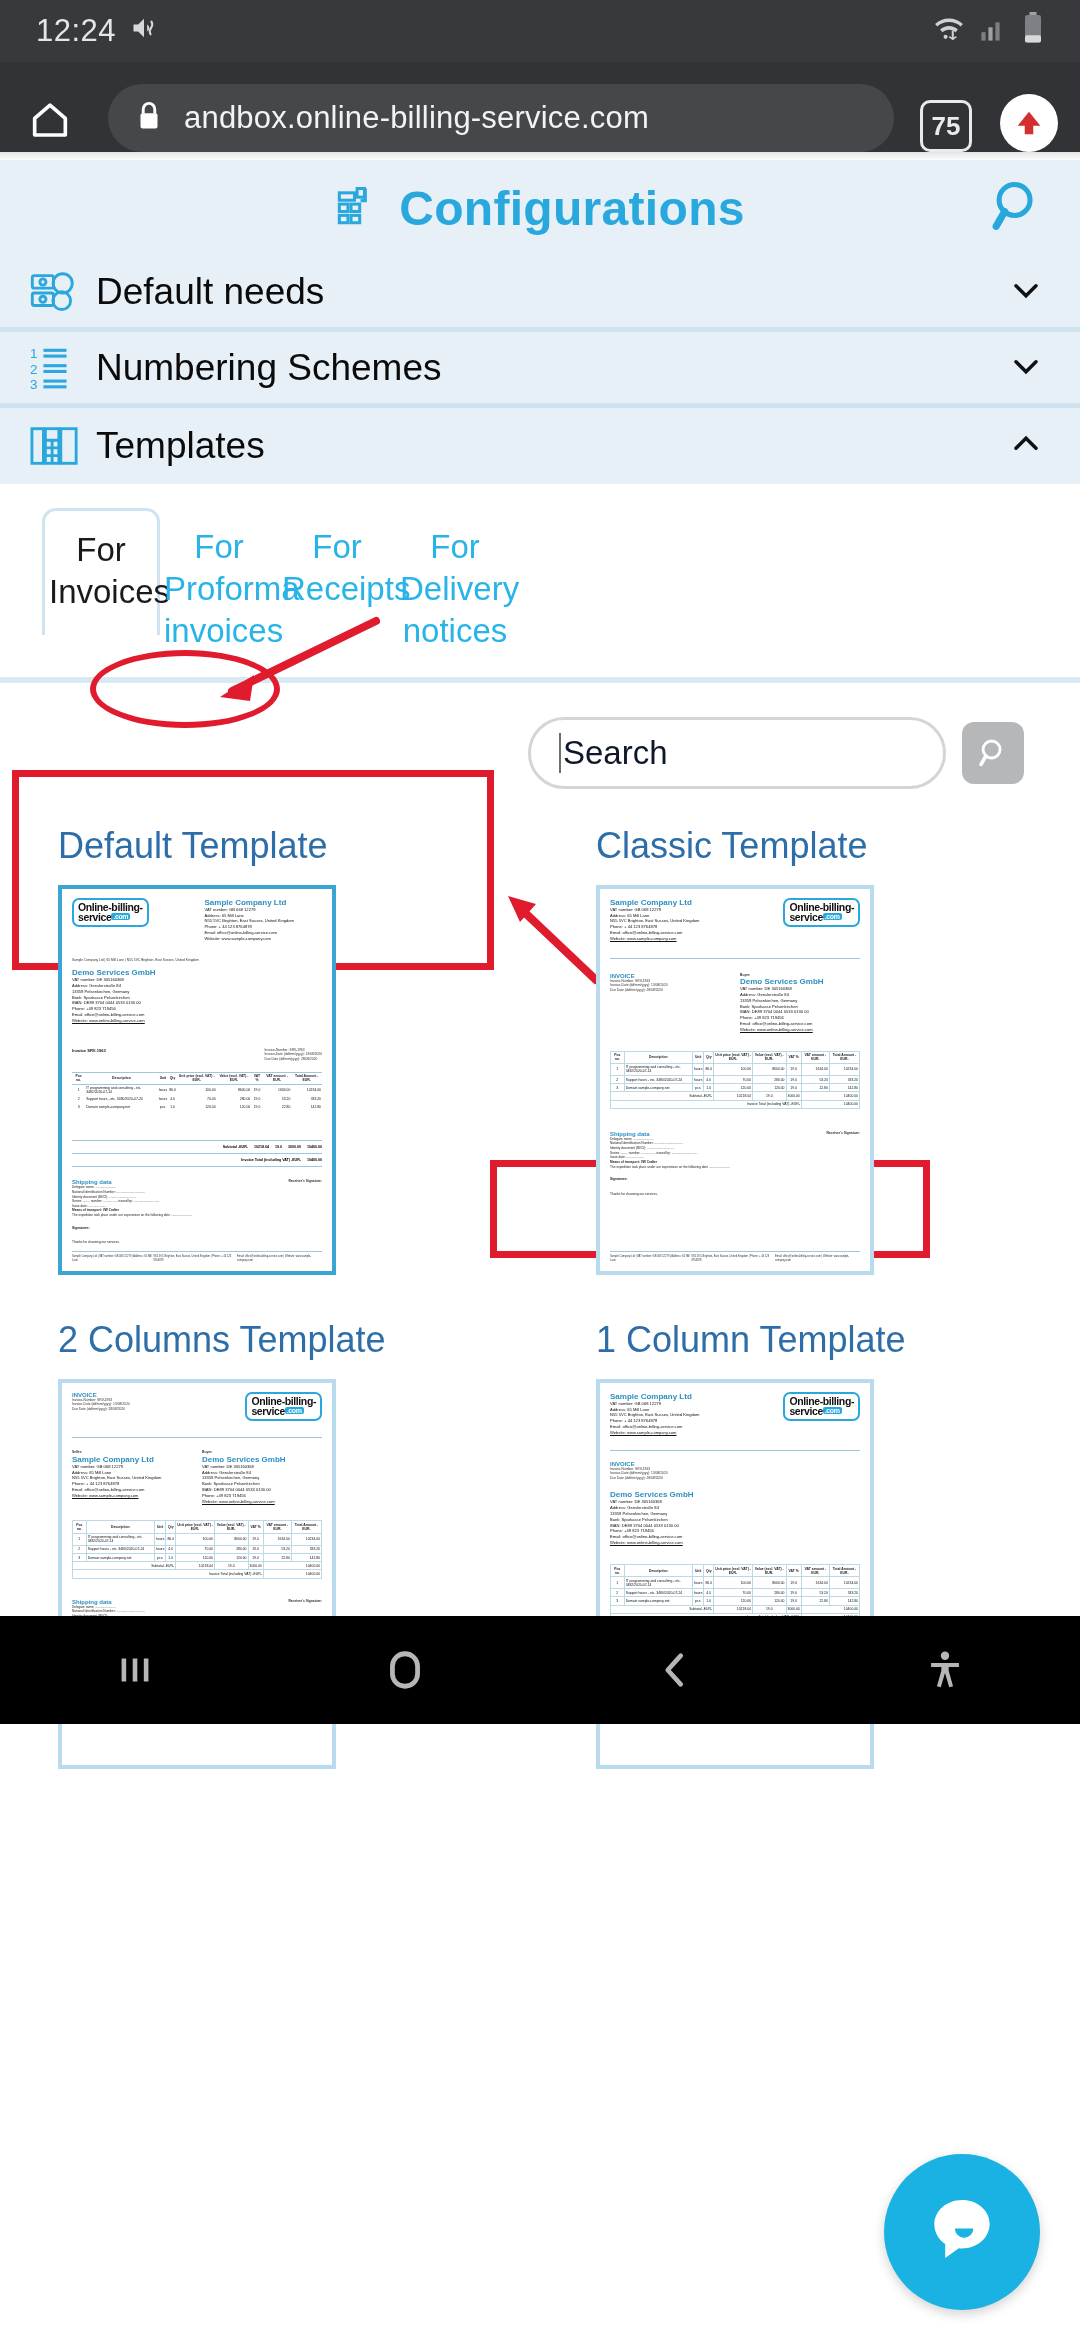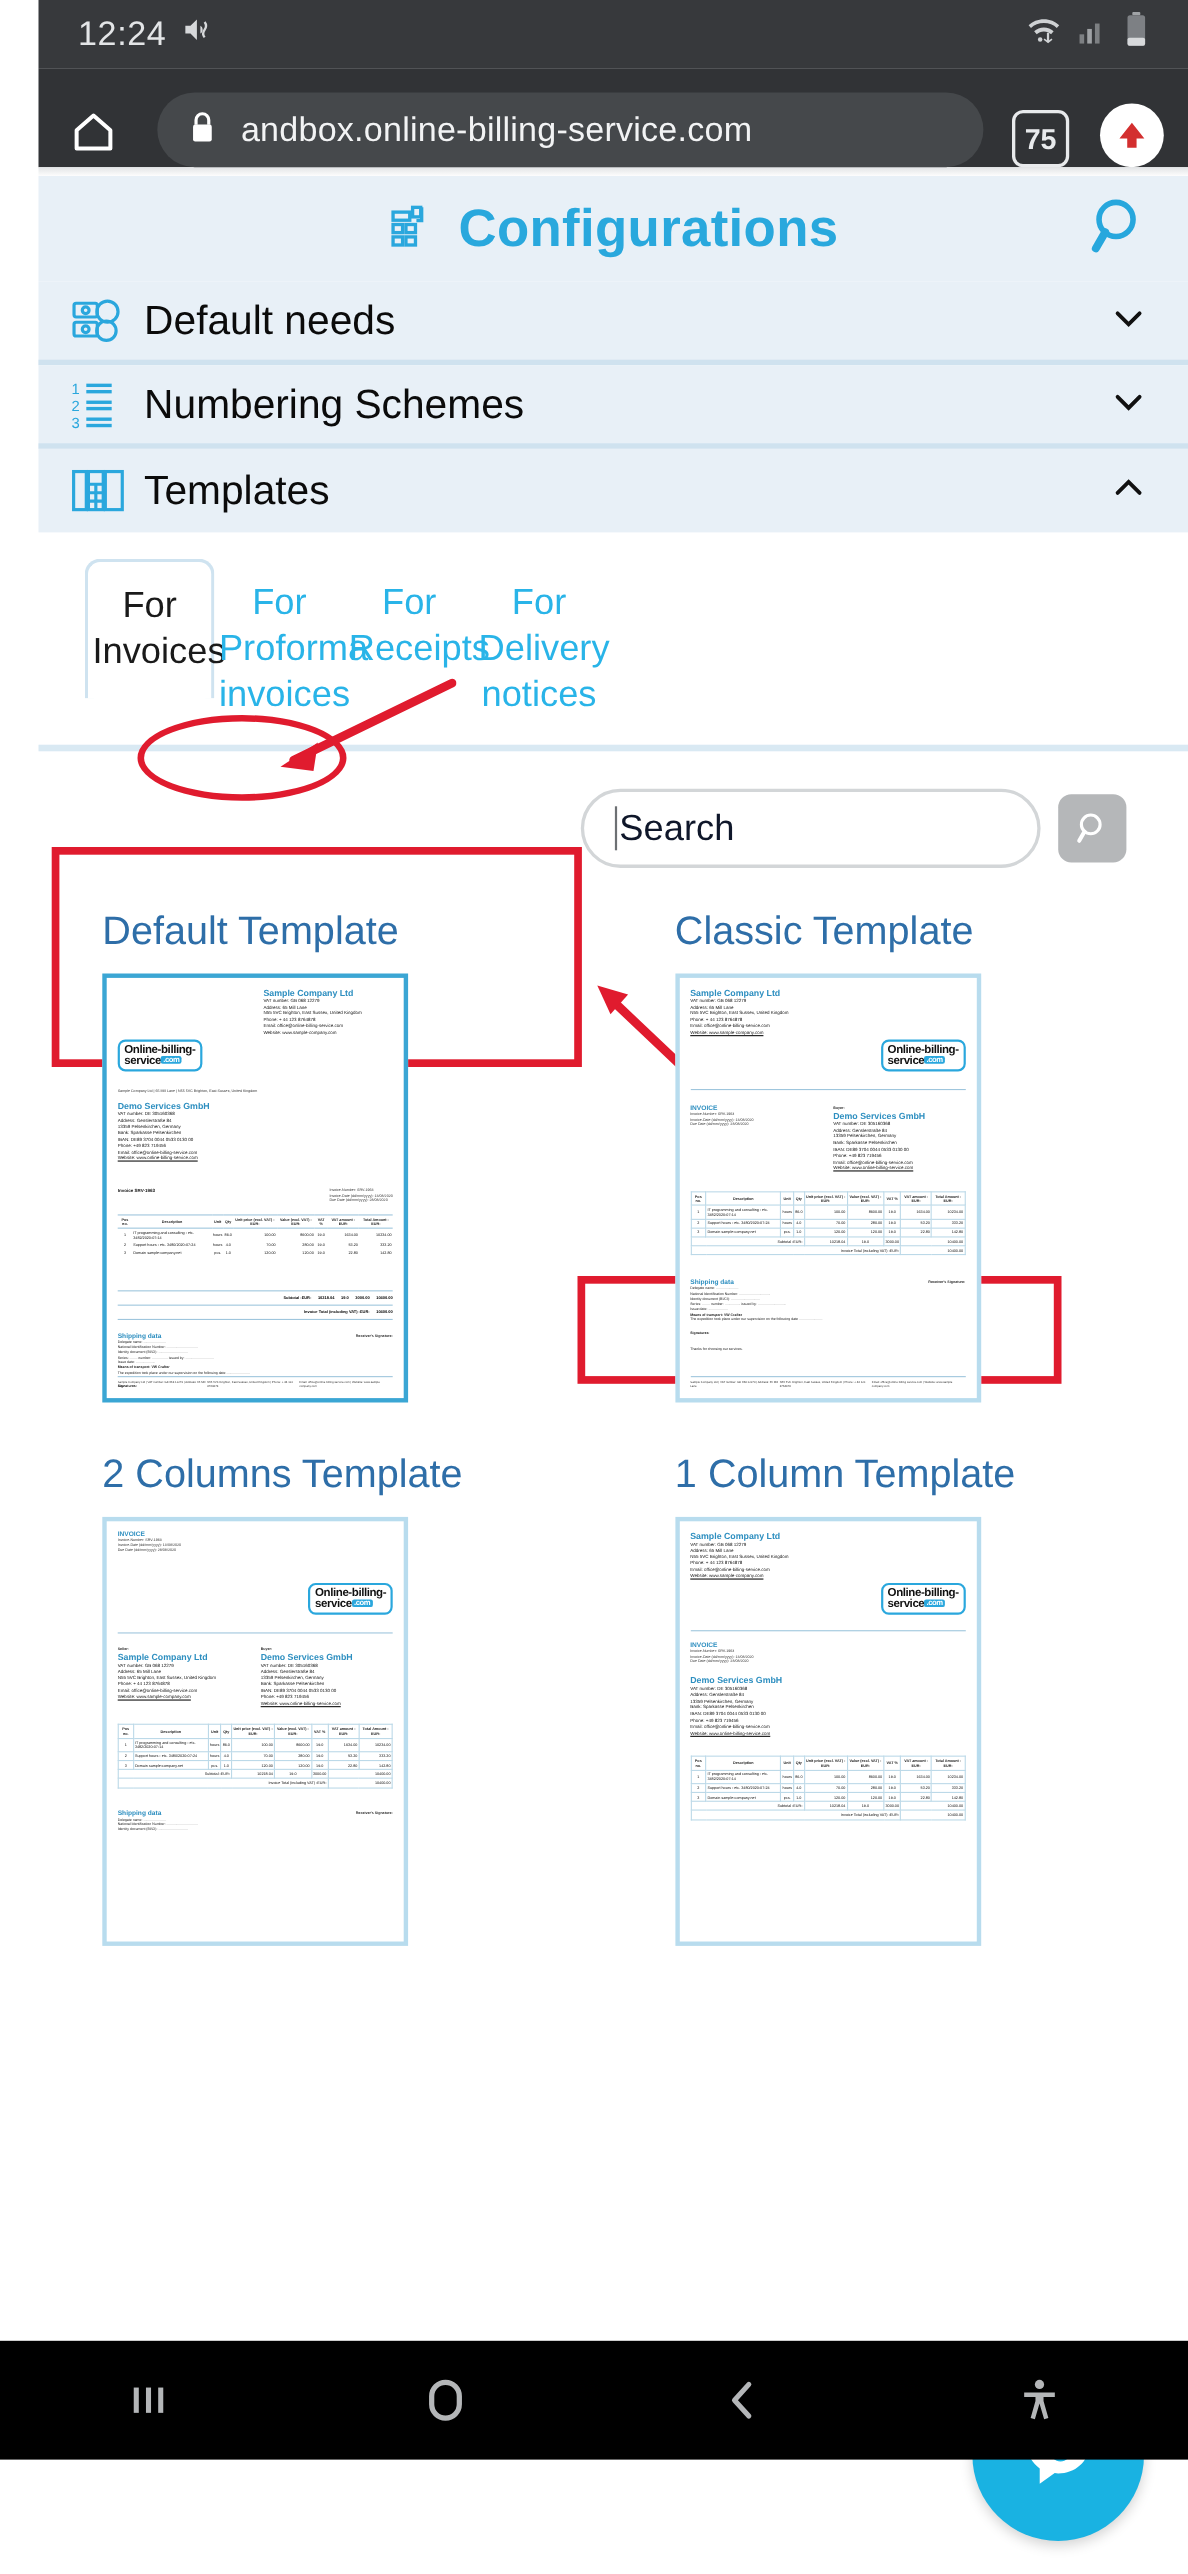--- a/index.html
+++ b/index.html
@@ -2,21 +2,21 @@
 <html><head>
 <meta charset="utf-8">
 <style>
   * { box-sizing: border-box; margin: 0; padding: 0; }
   html, body {
     width: 1080px; height: 2340px;
     font-family: "Liberation Sans", sans-serif;
     background: #ffffff;
     overflow: hidden;
   }
-  .phone { position: relative; width: 1080px; height: 2236px; background: #fff; padding-left: 35px; }
+  .phone { position: relative; width: 1080px; height: 1724px; background: #fff; }
 
   
   .statusbar {
     height: 62px; background: #37393c; color: #dcdee0;
     display: flex; align-items: center; padding: 0 36px;
     font-size: 30px;
   }
   .sb-left { display: flex; align-items: center; gap: 14px; }
   .sb-time { font-size: 31px; letter-spacing: .5px; color: #e3e5e7; }
   .sb-right { margin-left: auto; display: flex; align-items: center; gap: 14px; }
@@ -130,21 +130,21 @@
     width: 278px; height: 390px; background: #fff; overflow: hidden;
     position: relative; font-family: "Liberation Sans", sans-serif;
   }
   .thumb.default-style { border: 4px solid #3ba6d4; }
   .thumb.light-style { border: 4px solid #b8dcee; }
 
   
   .mini { position: absolute; inset: 0; padding: 9px 10px; }
   .mini-logo {
     border: 2.2px solid #2aa7dd; border-radius: 7px; padding: 2px 4px;
-    display: inline-block; background: #fff; margin-top: 47px;
+    display: inline-block; background: #fff;
   }
   .mini-logo .l1 { font-size: 10.5px; font-weight: 700; color: #111; letter-spacing: -.4px; line-height: 1.02; }
   .mini-logo .l2 { font-size: 10.5px; font-weight: 700; color: #111; letter-spacing: -.4px; line-height: 1.02; }
   .mini-logo .dotcom {
     background: #2aa7dd; color: #fff; font-size: 7px; padding: 0 2px;
     border-radius: 2px; vertical-align: 2px;
   }
   .mini-head { color: #2e8fc0; font-size: 8px; font-weight: 600; }
   .mini-sm { font-size: 4.1px; color: #111; line-height: 1.42; }
   .mini-sm b { font-weight: 700; }

